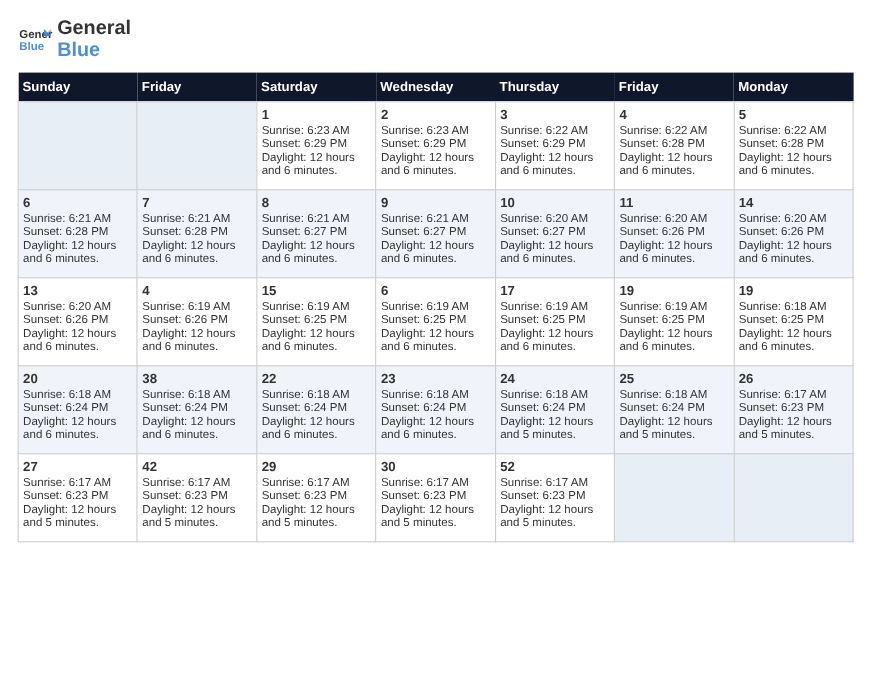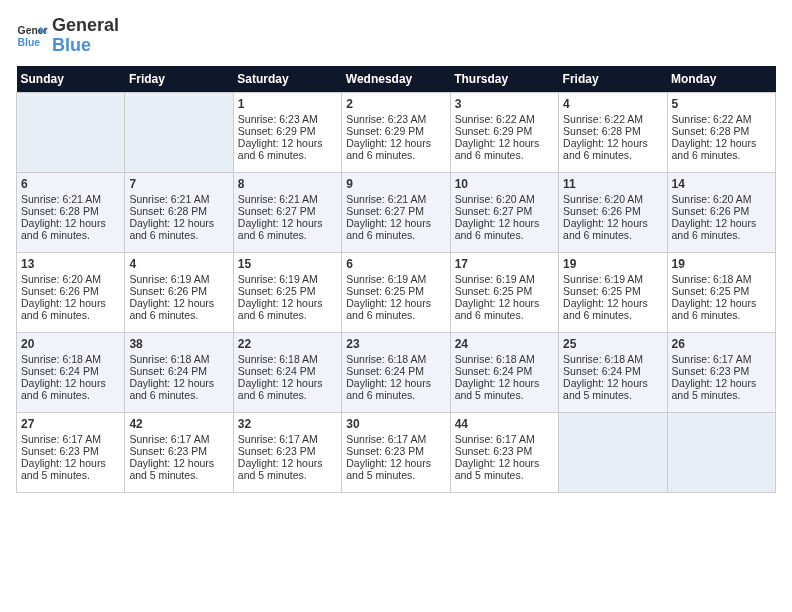--- a/index.html
+++ b/index.html
@@ -290,33 +290,33 @@
           <div>Sunset: 6:23 PM</div>
           <div>Daylight: 12 hours and 5 minutes.</div>
         </td>
         <td>
           <span class="day-num">42</span>
           <div>Sunrise: 6:17 AM</div>
           <div>Sunset: 6:23 PM</div>
           <div>Daylight: 12 hours and 5 minutes.</div>
         </td>
         <td>
-          <span class="day-num">32</span>
+          <span class="day-num">29</span>
           <div>Sunrise: 6:17 AM</div>
           <div>Sunset: 6:23 PM</div>
           <div>Daylight: 12 hours and 5 minutes.</div>
         </td>
         <td>
           <span class="day-num">30</span>
           <div>Sunrise: 6:17 AM</div>
           <div>Sunset: 6:23 PM</div>
           <div>Daylight: 12 hours and 5 minutes.</div>
         </td>
         <td>
-          <span class="day-num">44</span>
+          <span class="day-num">52</span>
           <div>Sunrise: 6:17 AM</div>
           <div>Sunset: 6:23 PM</div>
           <div>Daylight: 12 hours and 5 minutes.</div>
         </td>
         <td class="empty-cell"></td>
         <td class="empty-cell"></td>
       </tr>
     </tbody>
 </table>
 

